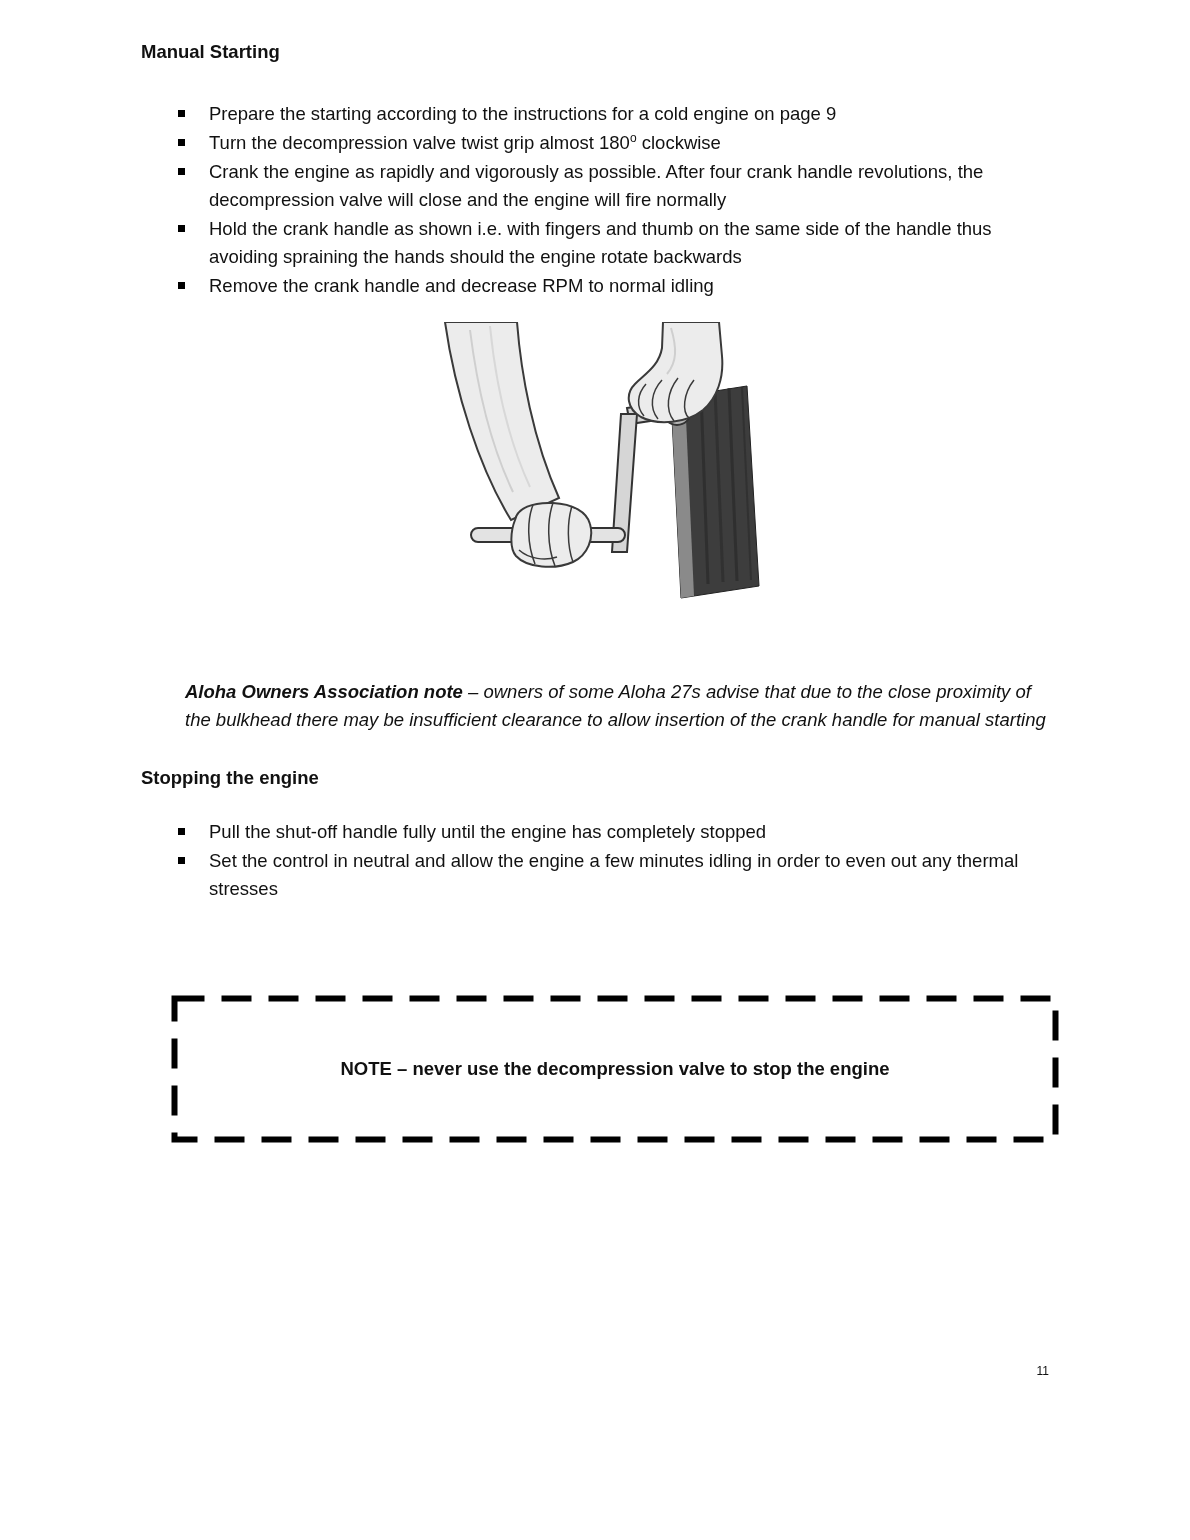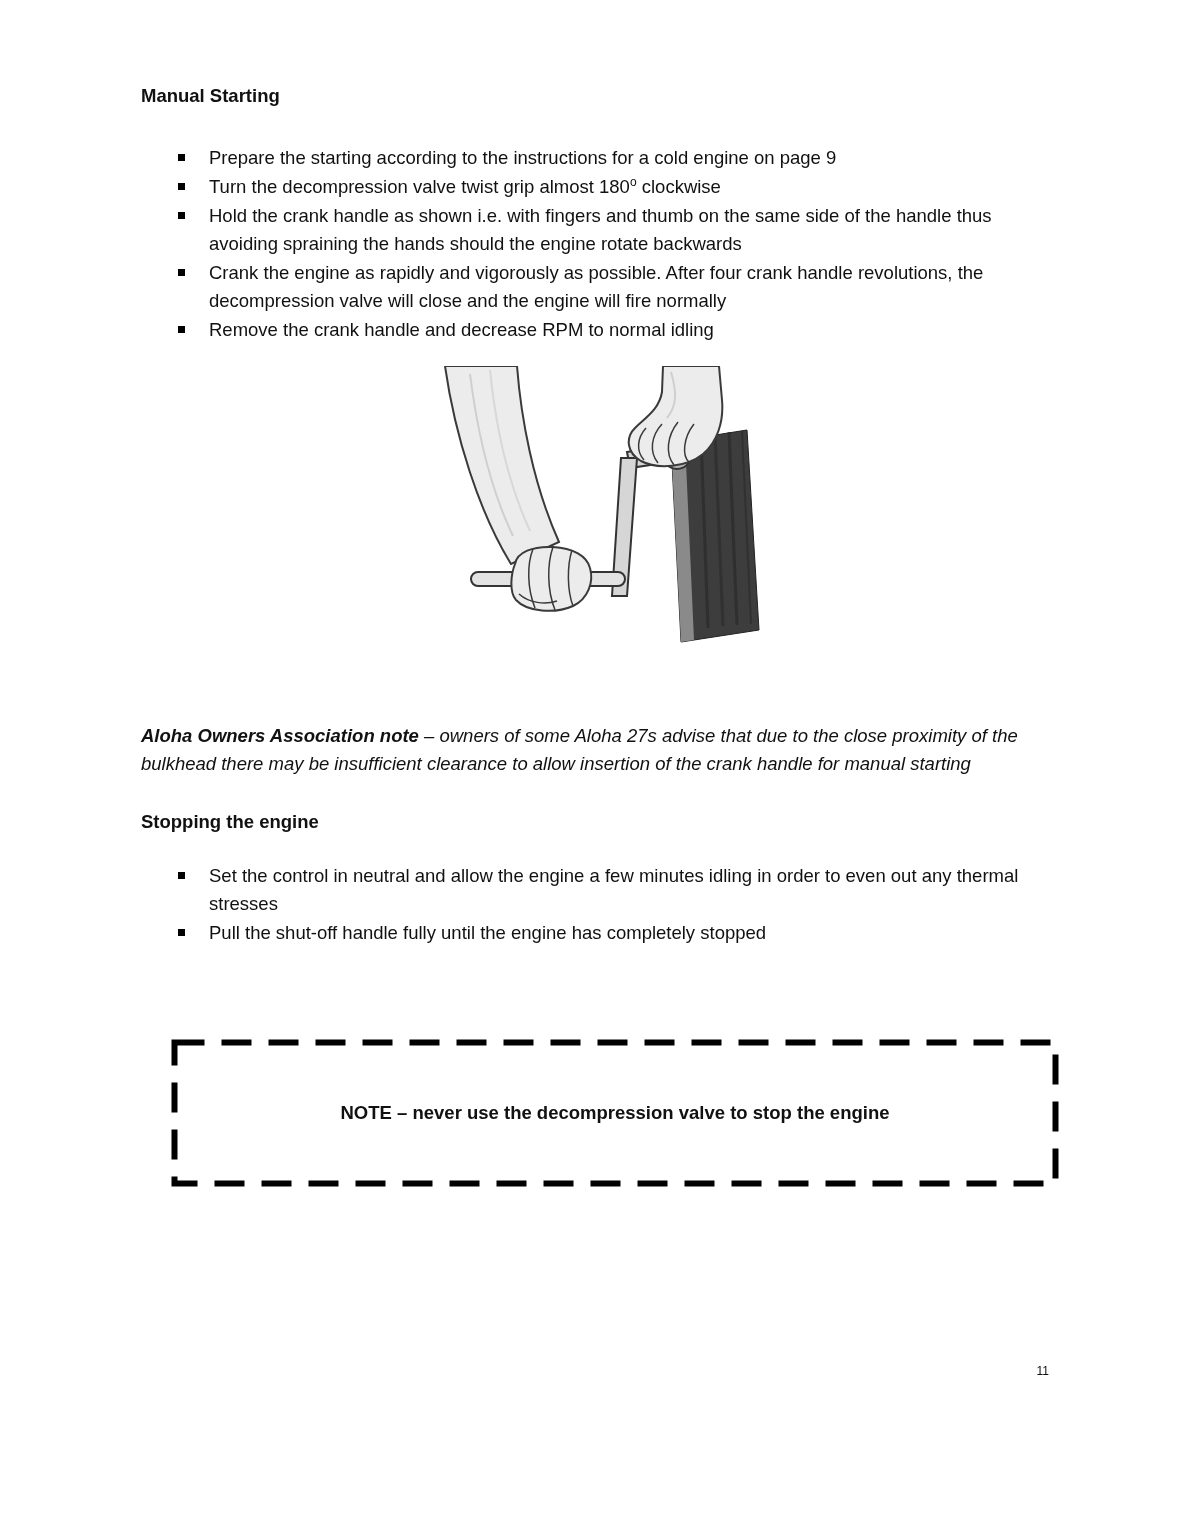--- a/index.html
+++ b/index.html
@@ -7,21 +7,21 @@
     width: 1190px;
     height: 1540px;
     background: #ffffff;
     font-family: "Liberation Sans", sans-serif;
     color: #111111;
     position: relative;
     overflow: hidden;
   }
   .content {
     position: relative;
-    padding: 82px 141px 0 141px;
+    padding: 38px 141px 0 141px;
     font-size: 18.5px;
     line-height: 28px;
   }
   .heading {
     font-weight: bold;
     margin: 0;
   }
   ul.bullets {
     list-style: none;
     margin: 0;
@@ -49,20 +49,21 @@
     vertical-align: super;
   }
   .figure-wrap {
     margin: 22px auto 0 auto;
     width: 360px;
     height: 290px;
   }
   .aloha-note {
     margin-top: 66px;
     font-style: italic;
+    margin-left: 44px;
   }
   .aloha-note .lead {
     font-weight: bold;
   }
   .heading-stop {
     margin-top: 30px;
   }
   .note-box {
     position: relative;
     margin-top: 92px;
@@ -101,24 +102,24 @@
   <div class="heading">Manual Starting</div>
 
   <ul class="bullets first">
     <li>
       <span>Prepare the starting according to the instructions for a cold engine on page 9</span>
     </li>
     <li>
       <span>Turn the decompression valve twist grip almost 180</span><sup>o</sup><span> clockwise</span>
     </li>
     <li>
-      <span>Hold the crank handle as shown i.e. with fingers and thumb on the same side of the handle thus avoiding spraining the hands should the engine rotate backwards</span>
+      <span>Crank the engine as rapidly and vigorously as possible. After four crank handle revolutions, the decompression valve will close and the engine will fire normally</span>
     </li>
     <li>
-      <span>Crank the engine as rapidly and vigorously as possible. After four crank handle revolutions, the decompression valve will close and the engine will fire normally</span>
+      <span>Hold the crank handle as shown i.e. with fingers and thumb on the same side of the handle thus avoiding spraining the hands should the engine rotate backwards</span>
     </li>
     <li>
       <span>Remove the crank handle and decrease RPM to normal idling</span>
     </li>
   </ul>
 
   <div class="figure-wrap">
     <svg class="line-art" width="360" height="290" viewBox="0 0 360 290">
 
       <path d="M256,76 L332,64 L344,264 L266,276 Z" fill="#3d3d3d" stroke="#222" stroke-width="1"></path>
@@ -156,24 +157,24 @@
   </div>
 
   <div class="aloha-note">
     <span class="lead">Aloha Owners Association note</span><span> – owners of some Aloha 27s advise that due to the close proximity of the bulkhead there may be insufficient clearance to allow insertion of the crank handle for manual starting</span>
   </div>
 
   <div class="heading heading-stop">Stopping the engine</div>
 
   <ul class="bullets second">
     <li>
-      <span>Set the control in neutral and allow the engine a few minutes idling in order to even out any thermal stresses</span>
+      <span>Pull the shut-off handle fully until the engine has completely stopped</span>
     </li>
     <li>
-      <span>Pull the shut-off handle fully until the engine has completely stopped</span>
+      <span>Set the control in neutral and allow the engine a few minutes idling in order to even out any thermal stresses</span>
     </li>
   </ul>
 
   <div class="note-box">
     <svg class="border-dash" viewBox="0 0 888 148" preserveAspectRatio="none">
       <rect x="3.5" y="3.5" width="881" height="141" fill="none" stroke="#000000" stroke-width="6" stroke-dasharray="30 17"></rect>
     </svg>
     <div class="note-text">NOTE – never use the decompression valve to stop the engine</div>
   </div>
 

